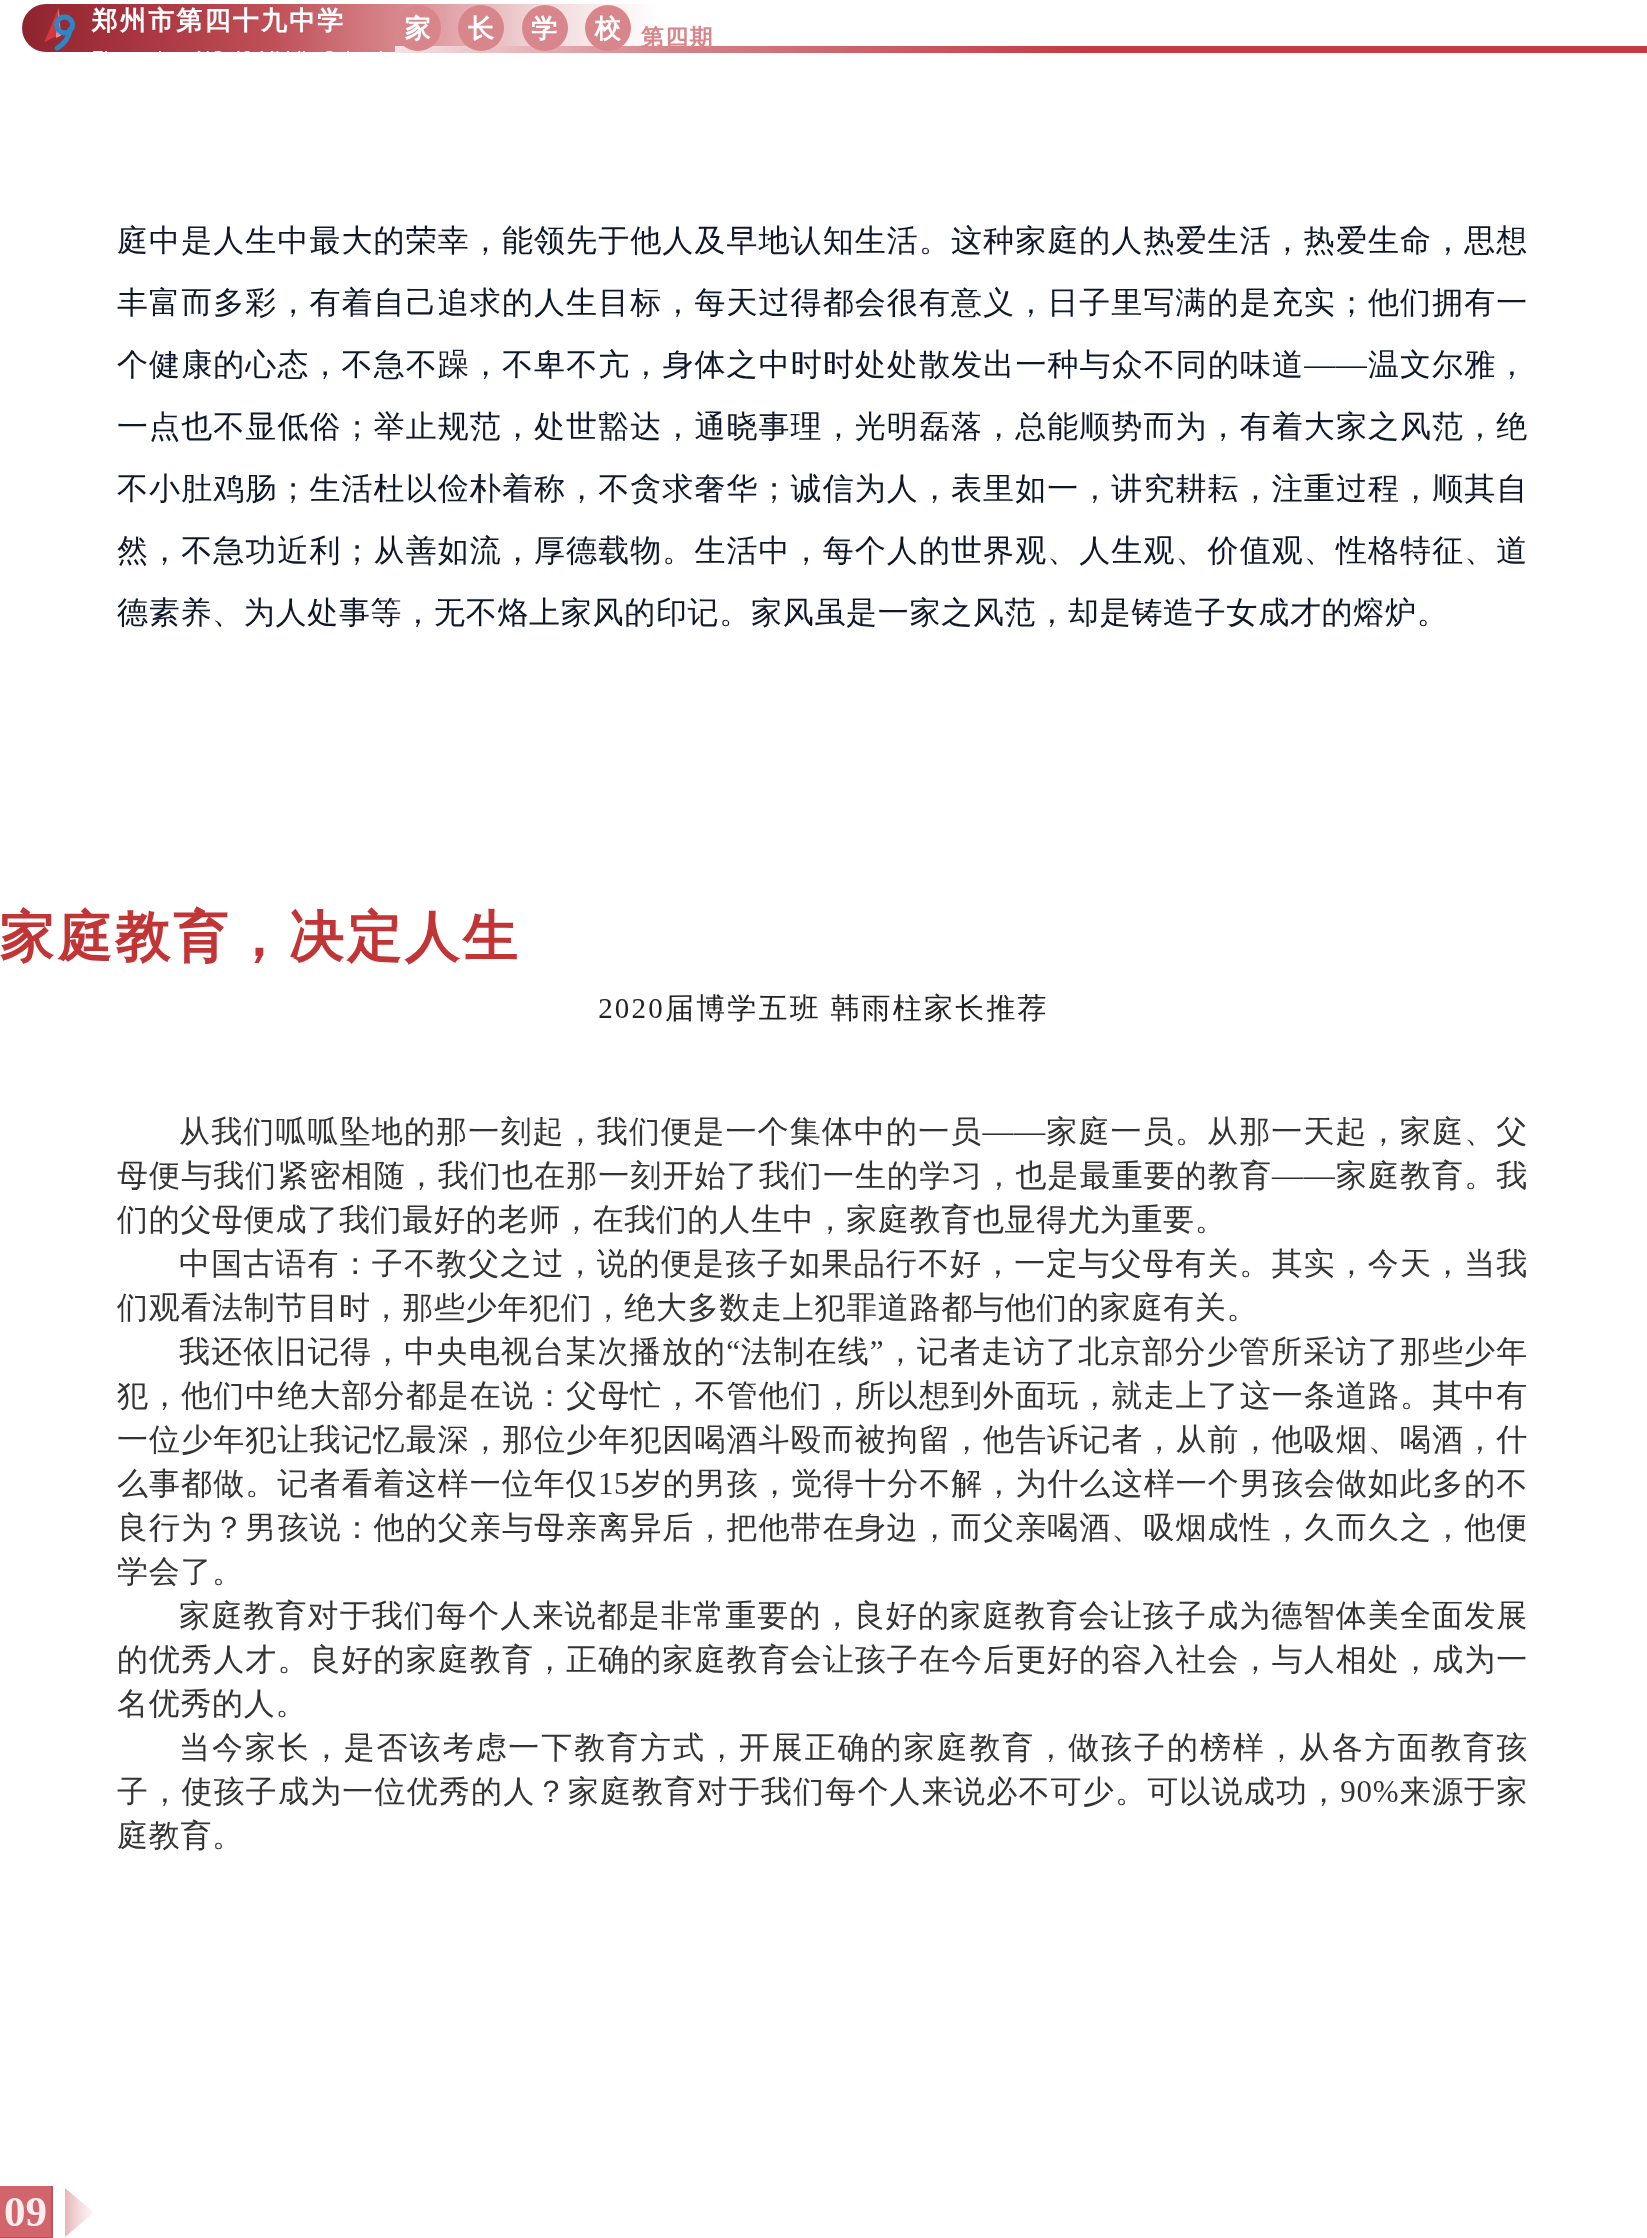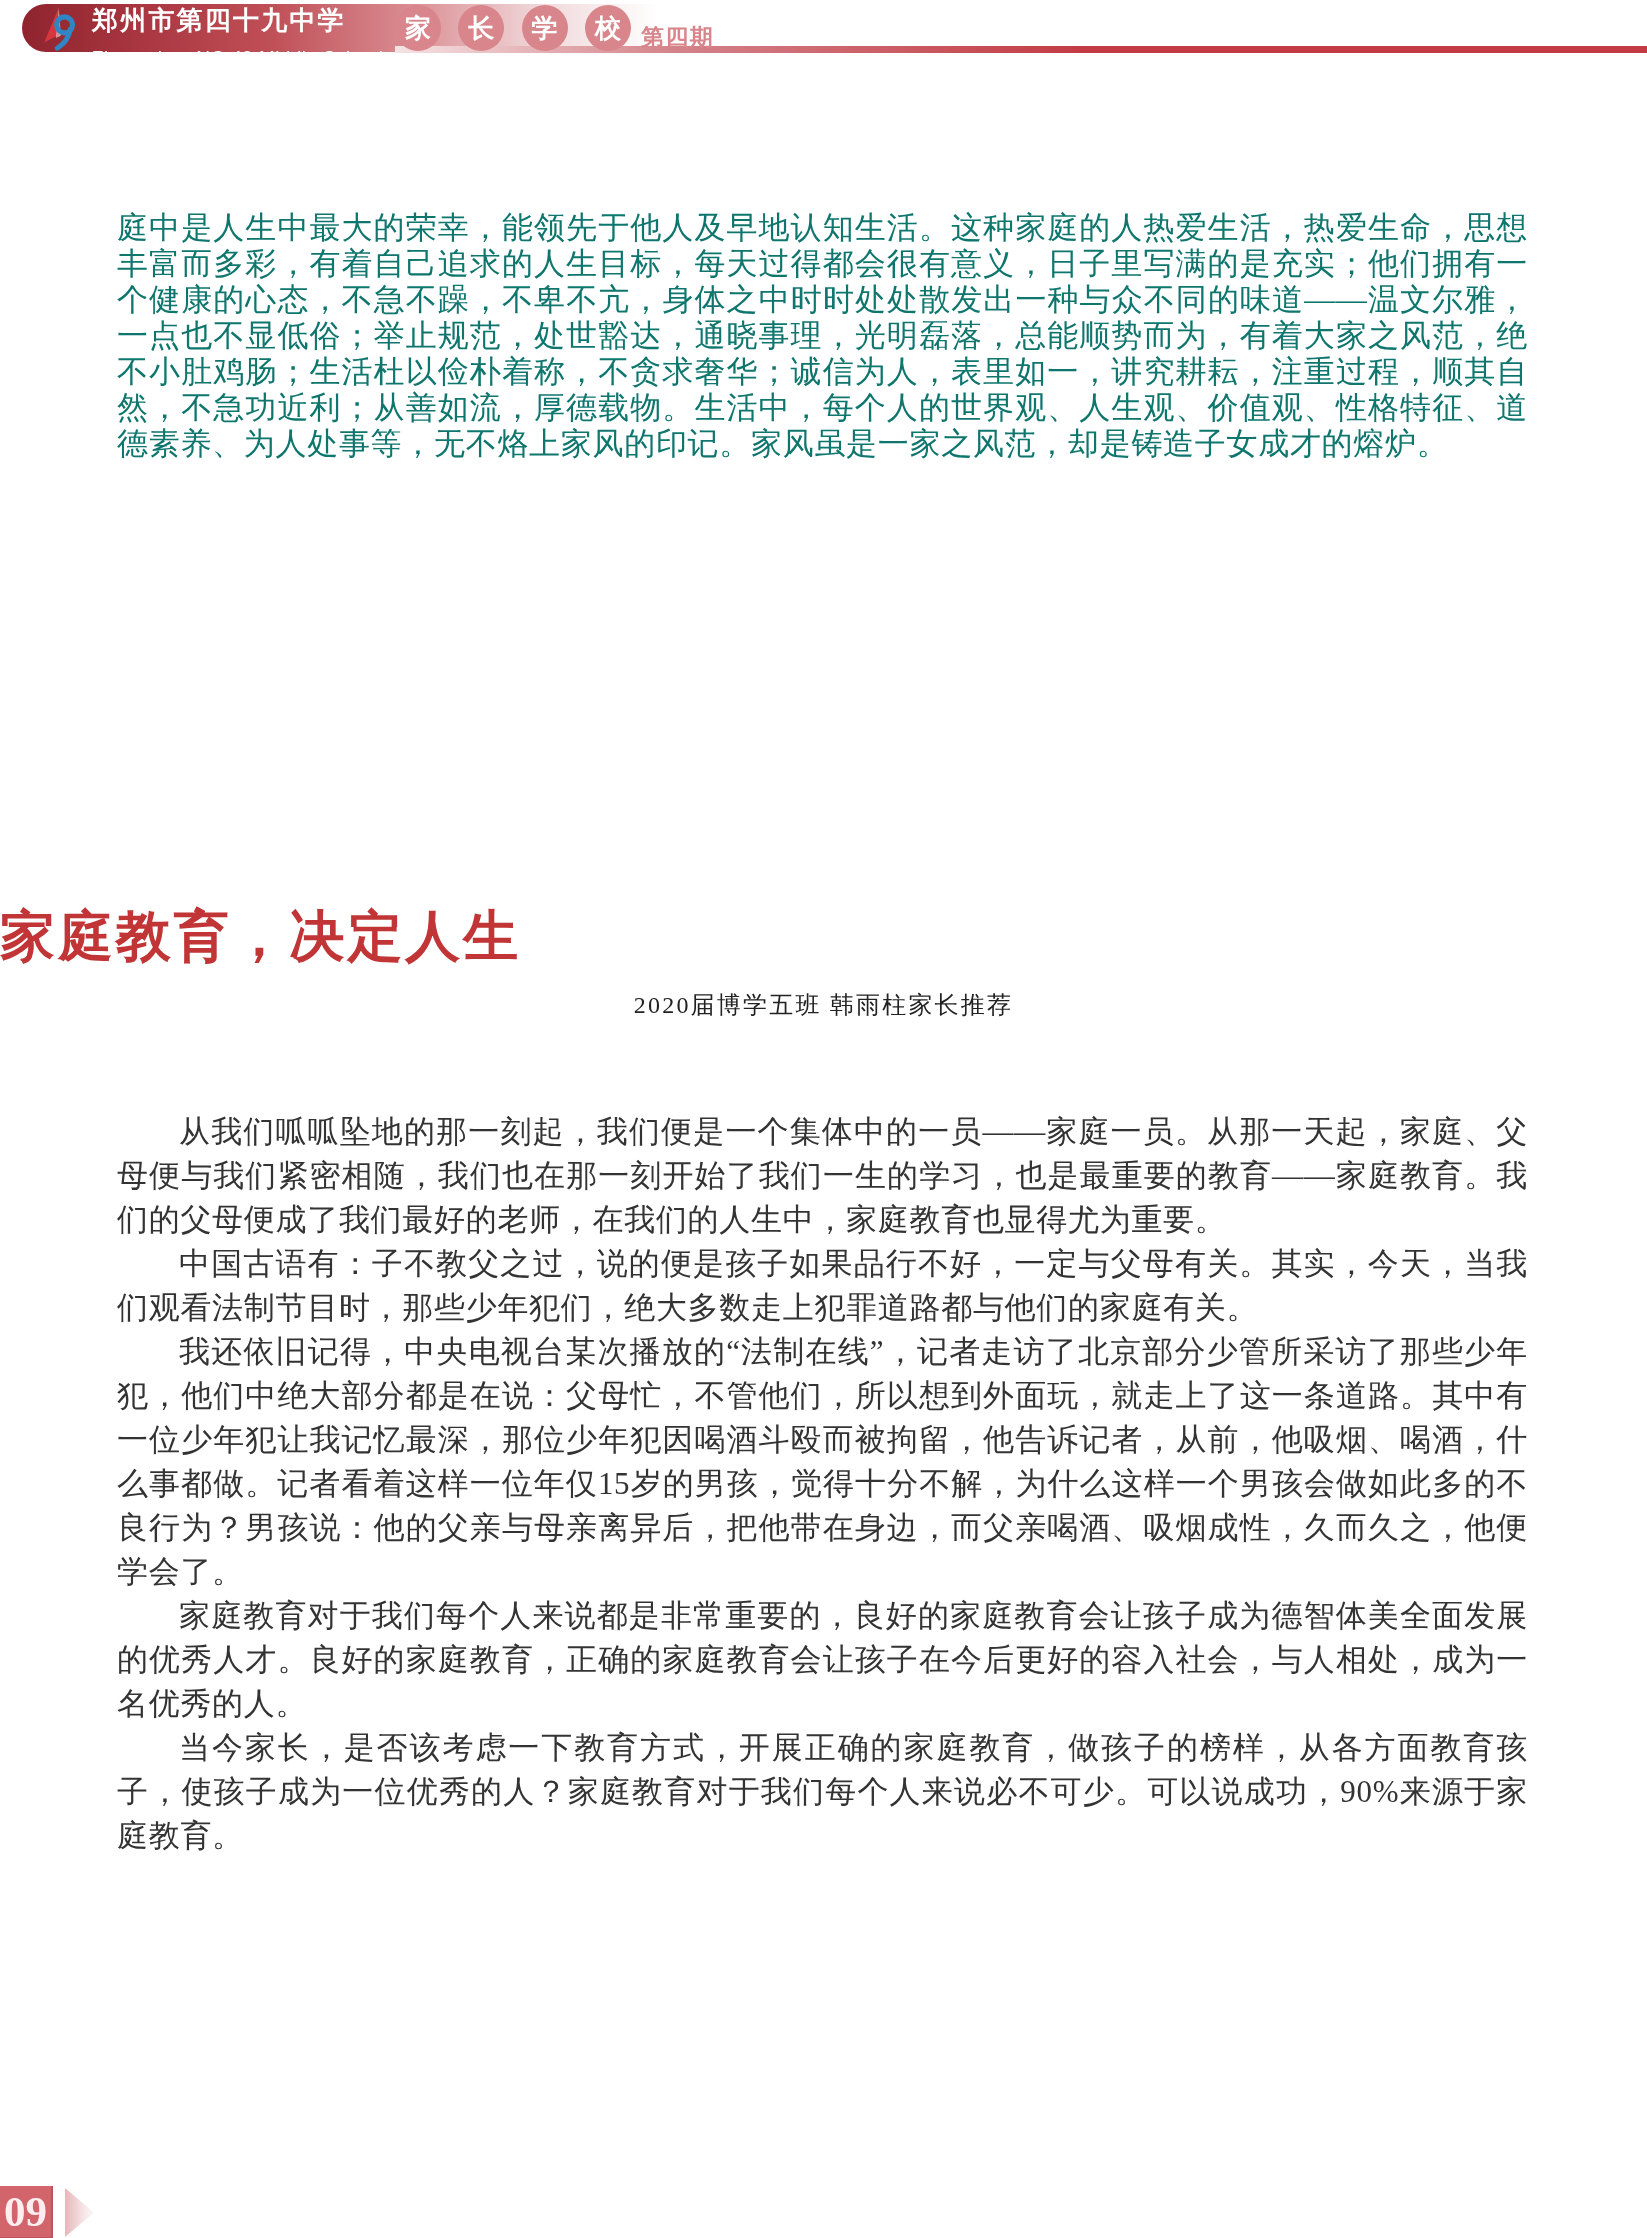--- a/index.html
+++ b/index.html
@@ -61,33 +61,33 @@
     position:absolute; left:641px; top:21.6px;
     color:#d8858b; font-size:23px; font-weight:bold;
     font-family:"Liberation Sans", sans-serif;
     letter-spacing:1.4px;
     text-align:right;
   }
 
   
   .lead{
     position:absolute; left:117px; top:210px; width:1411px;
-    font-size:31px; line-height:36px; color:#0f766e;
+    font-size:31px; line-height:62px; color:#0f172a;
     text-align:justify; letter-spacing:0.7px;
   }
   .article-title{
     position:absolute; left:0; top:900px; width:1648px;
     text-align:left;
     color:#c23536; font-size:55px; font-weight:bold;
     letter-spacing:2.9px;
   }
   .article-byline{
     position:absolute; left:0; top:989px; width:1647px;
     text-align:center;
-    color:#222222; font-size:24px; letter-spacing:2.2px;
+    color:#222222; font-size:29px; letter-spacing:2.2px;
   }
   .article-body{
     position:absolute; left:117px; top:1110px; width:1411px;
     font-size:31px; line-height:44px; color:#333333;
     text-align:justify; letter-spacing:0.7px;
   }
   .article-body p{
     margin:0; text-indent:2em;
   }
 

